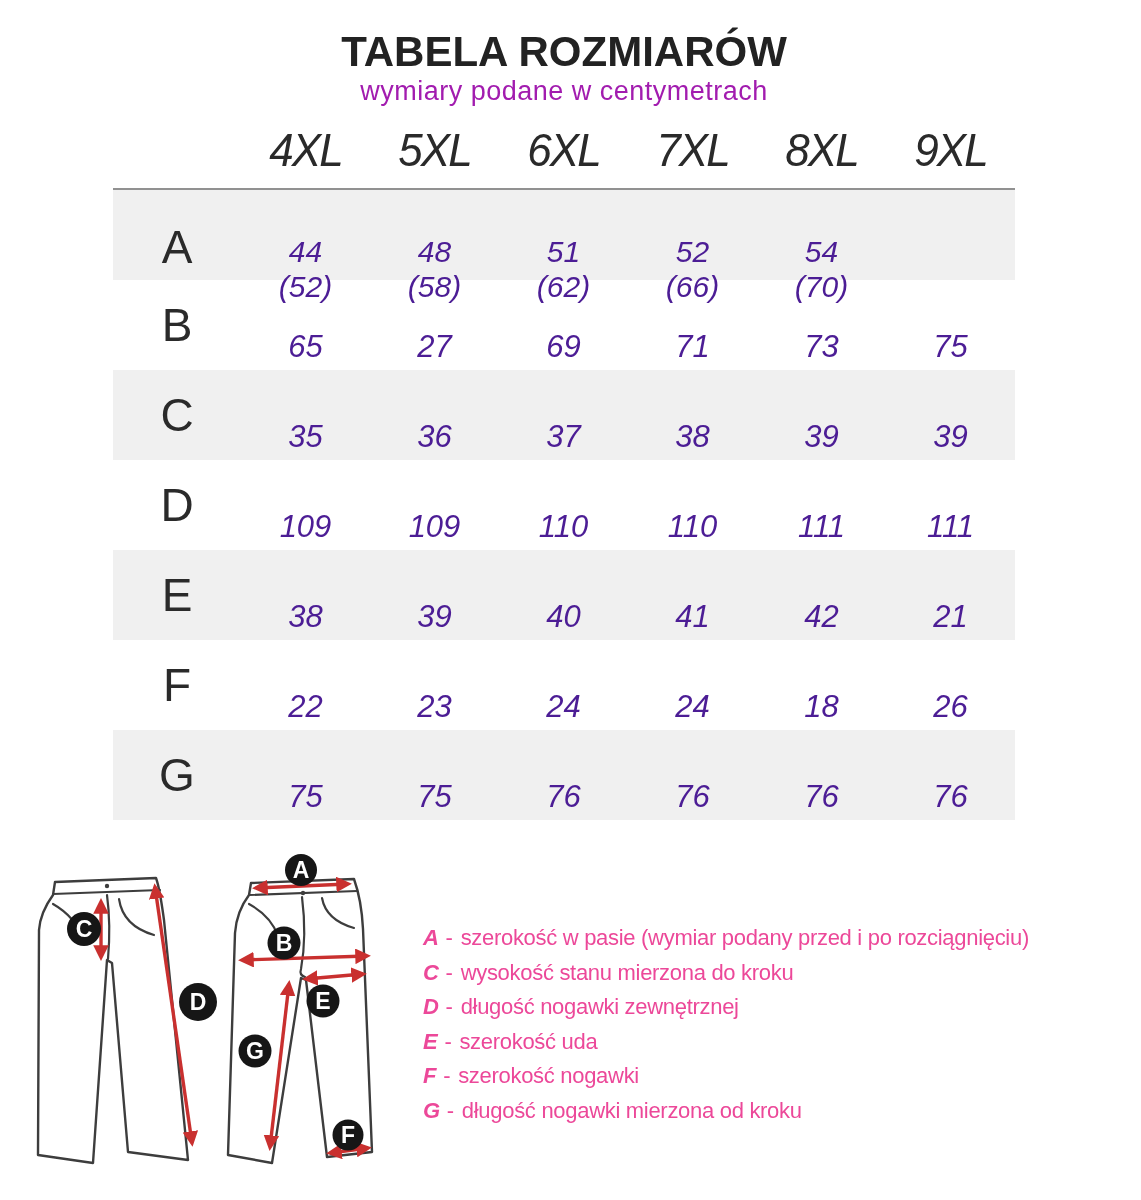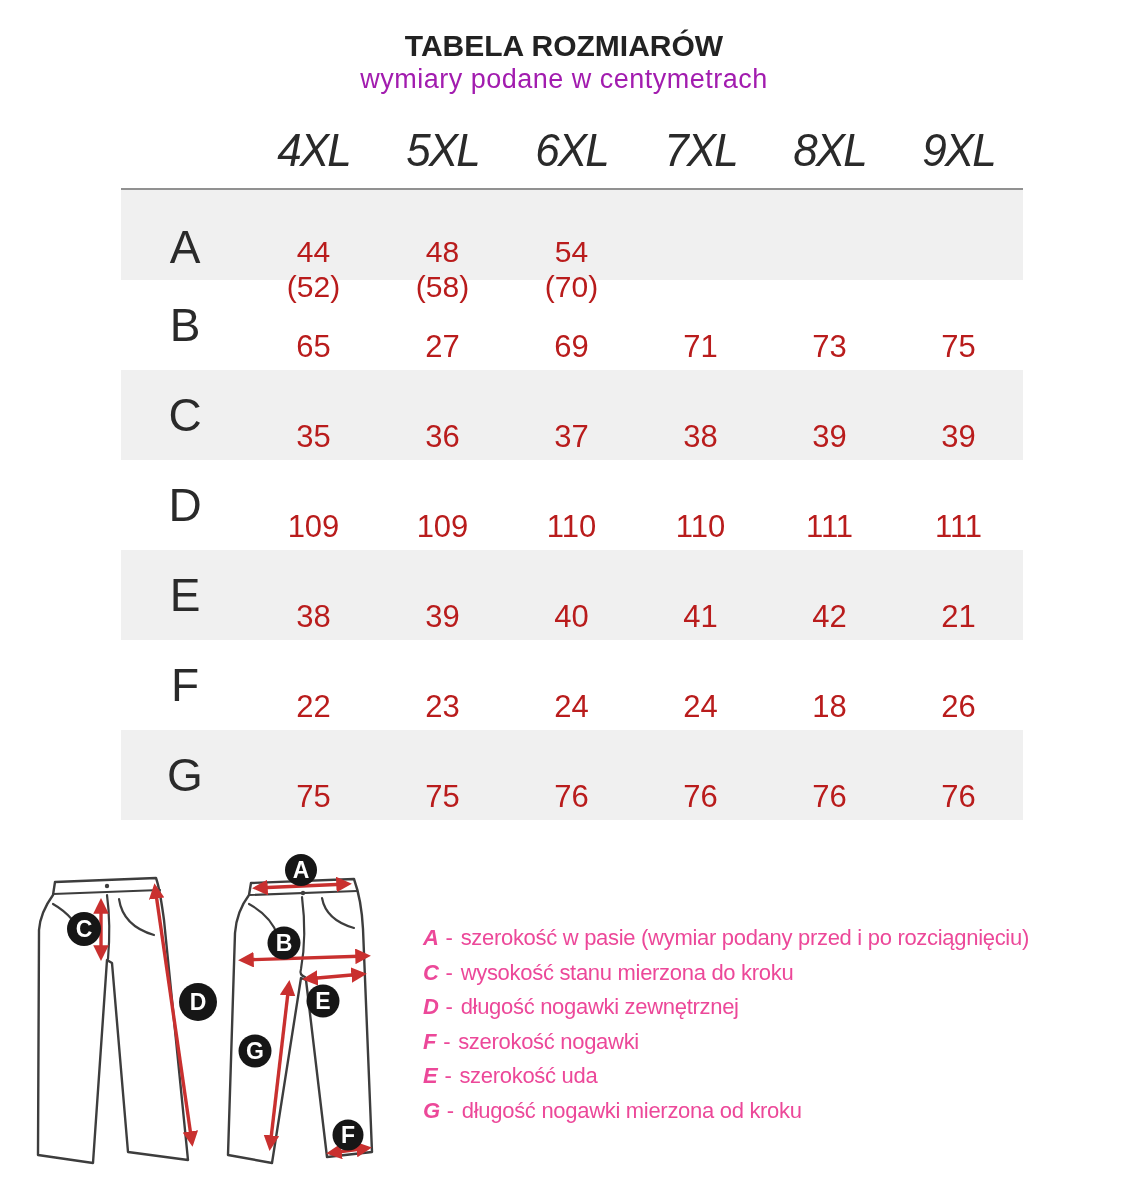--- a/index.html
+++ b/index.html
@@ -15,38 +15,38 @@
   }
 
   
   .header {
     position: absolute;
     left: 113px; top: 30px;
     width: 902px;
     text-align: center;
   }
   .title {
-    font-size: 30px;
+    font-size: 42px;
     font-weight: 700;
     letter-spacing: 0px;
     color: #222;
     line-height: 1.05;
   }
   .subtitle {
     font-size: 27px;
     font-weight: 400;
     color: #a21caf;
     letter-spacing: 0.5px;
     margin-top: 2px;
   }
 
   
   .size-table {
     position: absolute;
-    left: 121px; top: 112px;
+    left: 113px; top: 112px;
     width: 902px;
   }
   .trow, .thead {
     display: grid;
     grid-template-columns: 128px repeat(6, 1fr);
     align-items: center;
     text-align: center;
   }
   .thead {
     height: 78px;
@@ -63,21 +63,22 @@
   .trow { height: 90px; }
   .trow.striped { background: #f0f0f0; }
   .label-cell {
     font-size: 46px;
     font-weight: 400;
     color: #2a2a2a;
     letter-spacing: 0px;
   }
   .val {
     font-size: 31px;
-    color: #b91c1c;
+    font-style: italic;
+    color: #4c1d95;
     letter-spacing: 0px;
     margin-top: 44px;
   }
   .val.two-line { line-height: 1.18; font-size: 30px; }
   .val.two-line span { display: block; }
 
   
   .pants-svg { position: absolute; }
   .pants-left  { left: 26px;  top: 860px; width: 212px; height: 338px; }
   .pants-right { left: 226px; top: 853px; width: 188px; height: 348px; }
@@ -135,20 +136,28 @@
       <div class="label-cell">A</div>
       <div class="val two-line">
           <span>44</span>
           <span>(52)</span>
         </div>
       <div class="val two-line">
           <span>48</span>
           <span>(58)</span>
         </div>
       <div class="val two-line">
+          <span>51</span>
+          <span>(62)</span>
+        </div>
+      <div class="val two-line">
+          <span>52</span>
+          <span>(66)</span>
+        </div>
+      <div class="val two-line">
           <span>54</span>
           <span>(70)</span>
         </div>
     </div>
 
     <div class="trow">
       <div class="label-cell">B</div>
       <div class="val">65</div>
       <div class="val">27</div>
       <div class="val">69</div>
@@ -274,18 +283,18 @@
     <g>
       <circle class="label-circle" cx="122" cy="282" r="15.5"></circle>
       <text class="label-letter" x="122" y="290">F</text>
     </g>
   </svg>
 
   <ul class="legend">
     <li class="legend-item"><span class="legend-letter">A</span><span class="legend-sep">-</span><span class="legend-desc">szerokość w pasie (wymiar podany przed i po rozciągnięciu)</span></li>
     <li class="legend-item"><span class="legend-letter">C</span><span class="legend-sep">-</span><span class="legend-desc">wysokość stanu mierzona do kroku</span></li>
     <li class="legend-item"><span class="legend-letter">D</span><span class="legend-sep">-</span><span class="legend-desc">długość nogawki zewnętrznej</span></li>
+    <li class="legend-item"><span class="legend-letter">E</span><span class="legend-sep">-</span><span class="legend-desc">szerokość uda</span></li>
     <li class="legend-item"><span class="legend-letter">F</span><span class="legend-sep">-</span><span class="legend-desc">szerokość nogawki</span></li>
-    <li class="legend-item"><span class="legend-letter">E</span><span class="legend-sep">-</span><span class="legend-desc">szerokość uda</span></li>
     <li class="legend-item"><span class="legend-letter">G</span><span class="legend-sep">-</span><span class="legend-desc">długość nogawki mierzona od kroku</span></li>
   </ul>
 
 </div>
 
 </body></html>

